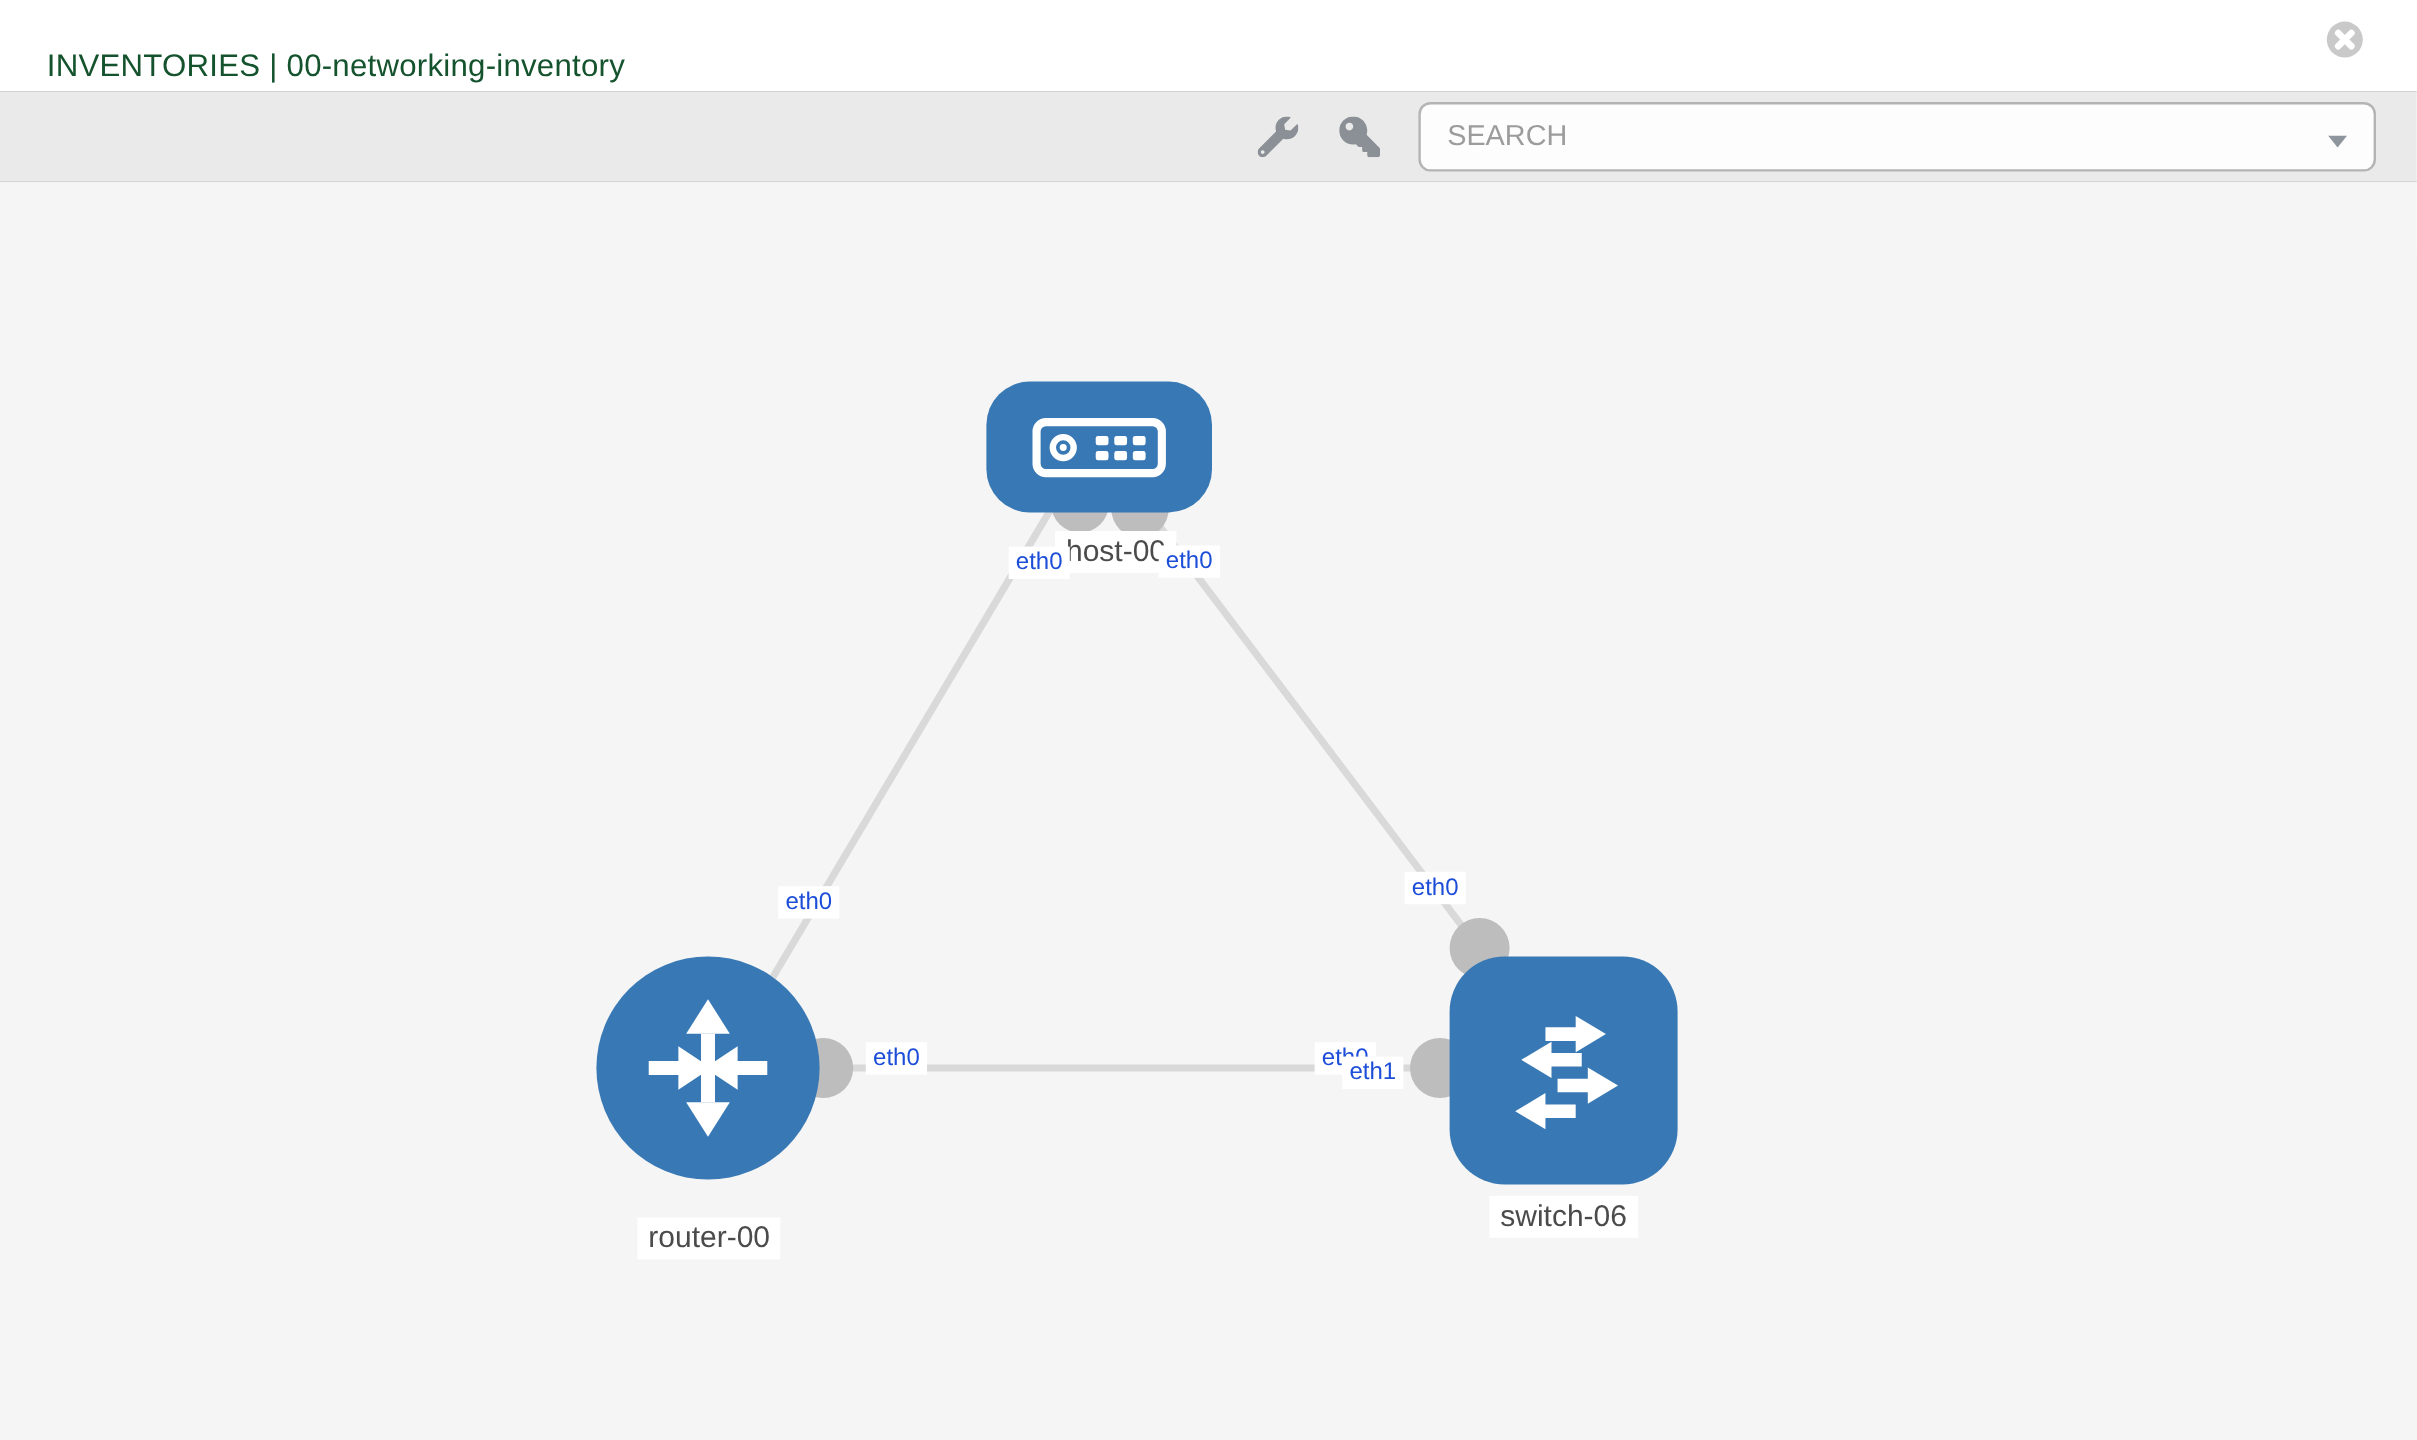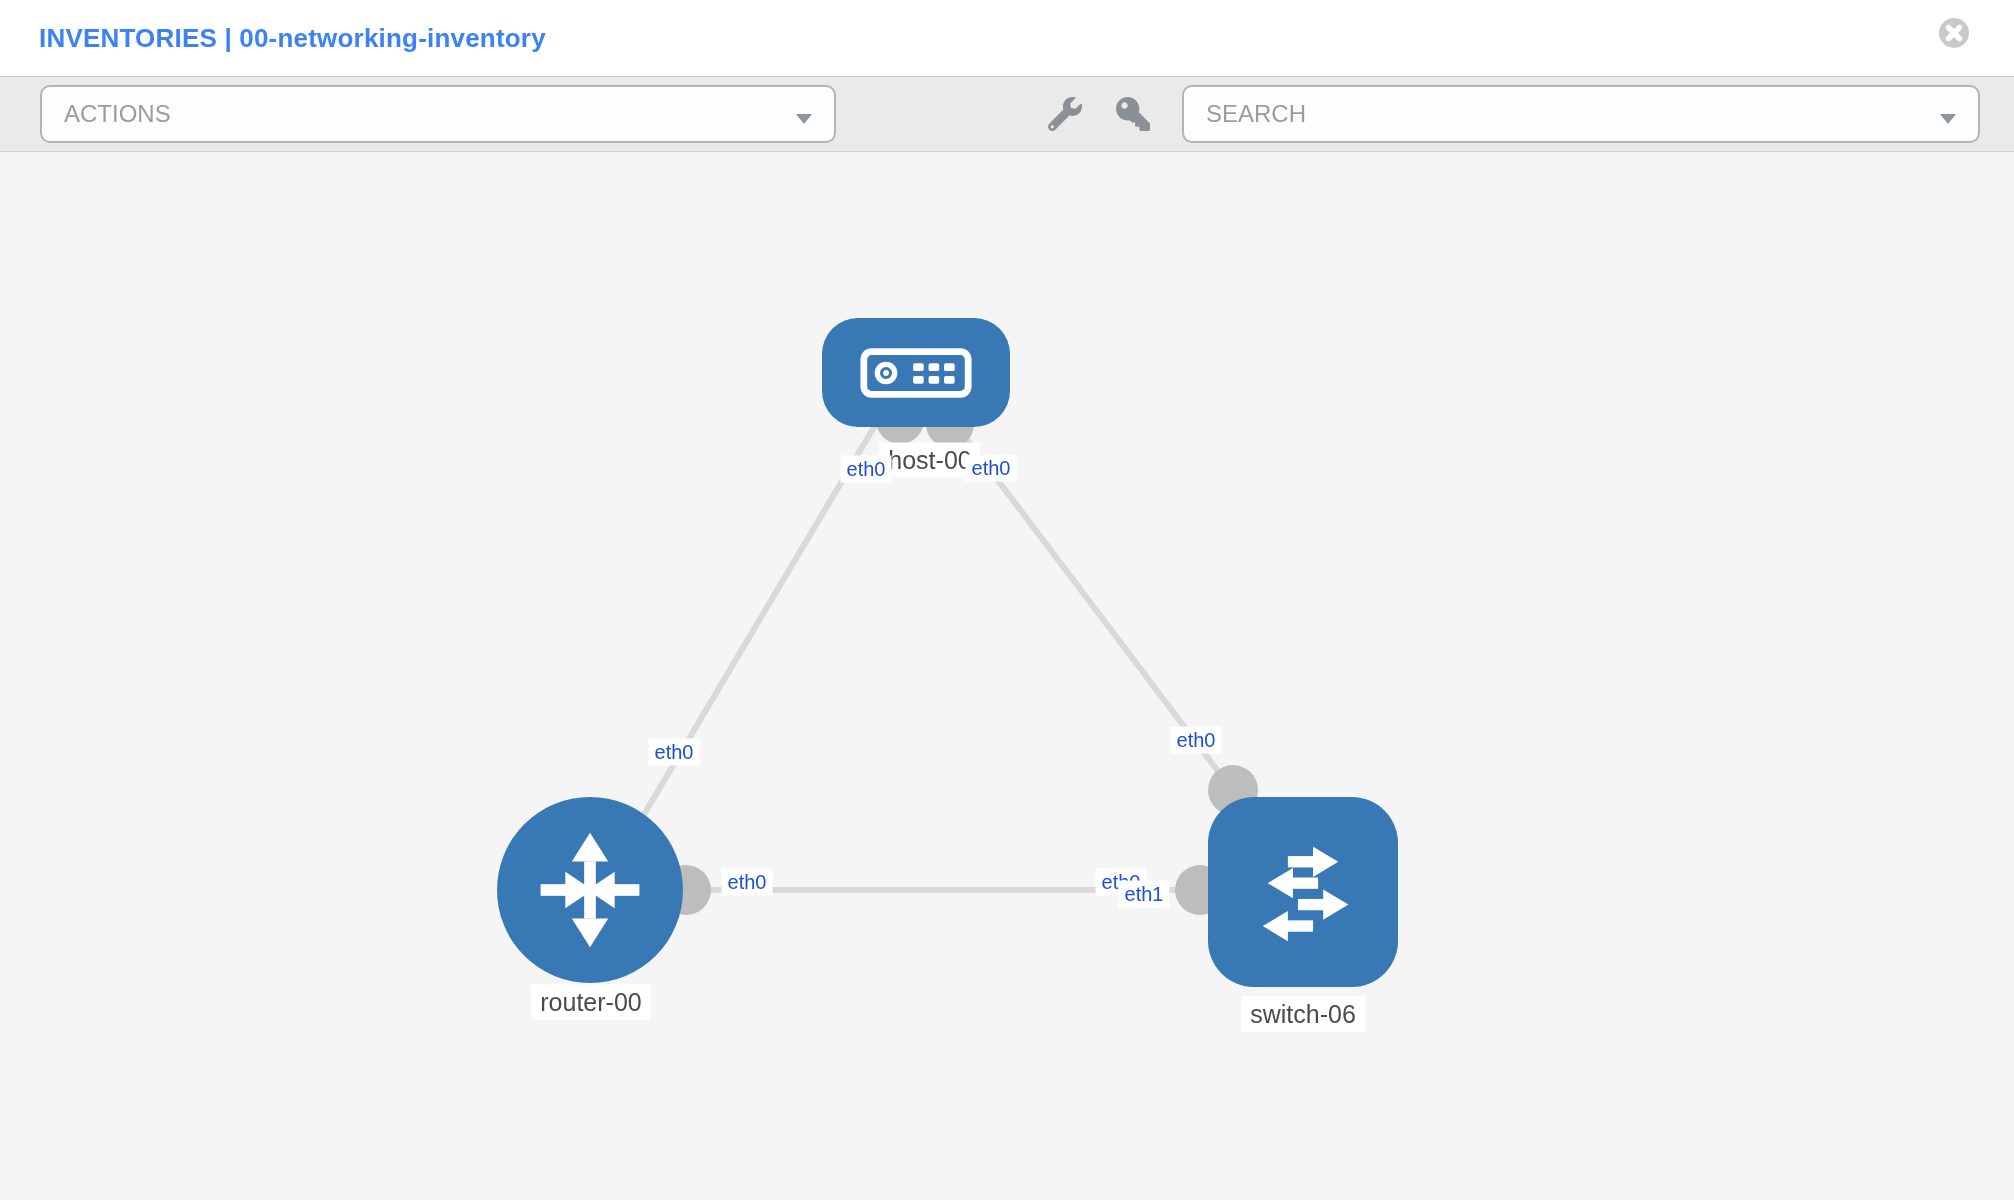--- a/index.html
+++ b/index.html
@@ -3,22 +3,22 @@
 <meta charset="utf-8">
 <style>
   * { margin:0; padding:0; box-sizing:border-box; }
   html,body { width:2014px; height:1200px; overflow:hidden;
     font-family:"Liberation Sans", sans-serif; background:#ffffff; }
   .app { position:relative; width:2014px; height:1200px; }
 
   
   .header { position:absolute; left:0; top:0; width:2014px; height:77px;
     background:#ffffff; border-bottom:1px solid #c6c6c6; }
-  .page-title { position:absolute; left:39px; top:0; height:76px; line-height:76px;
-    font-size:26px; font-weight:bold; color:#3b82f6; letter-spacing:0.2px; }
+  .page-title { position:absolute; left:39px; top:16px; height:76px; line-height:76px;
+    font-size:26px; font-weight:normal; color:#14532d; letter-spacing:0.2px; }
   .close-btn { position:absolute; left:1938px; top:17px; width:32px; height:32px;
     cursor:pointer; }
 
   
   .toolbar { position:absolute; left:0; top:77px; width:2014px; height:75px;
     background:#eaeaea; border-bottom:1px solid #d2d2d2; }
   .dropdown { position:absolute; top:8px; height:58px; background:#fdfdfd;
     border:2px solid #b4b4b4; border-radius:10px; cursor:pointer; }
   .dropdown .dd-label { position:absolute; left:22px; top:0; height:54px;
     line-height:54px; font-size:24px; color:#9c9c9c; }
@@ -54,28 +54,20 @@
     <div class="page-title">INVENTORIES | 00-networking-inventory</div>
     <div class="close-btn">
       <svg width="32" height="32" viewBox="0 0 32 32">
         <circle cx="16" cy="16" r="15" fill="#c9c9c9"></circle>
         <path d="M10.5 10.5 L21.5 21.5 M21.5 10.5 L10.5 21.5" stroke="#ffffff" stroke-width="5.5" stroke-linecap="round"></path>
       </svg>
     </div>
   </div>
 
   <div class="toolbar">
-    <div class="dropdown dd-actions">
-      <span class="dd-label">ACTIONS</span>
-      <span class="dd-caret">
-        <svg width="16" height="10" viewBox="0 0 16 10">
-            <polygon points="0,0 16,0 8,10" fill="#8e959c"></polygon>
-          </svg>
-      </span>
-    </div>
 
     <div class="tool-btn btn-wrench">
       <svg width="34" height="34" viewBox="0 0 512 512">
         <path fill="#8a9096" d="M507.73 109.1c-2.24-9.03-13.54-12.09-20.12-5.51l-74.36 74.36-67.88-11.31-11.31-67.88 74.36-74.36c6.62-6.62 3.43-17.9-5.66-20.16-47.38-11.74-99.55.91-136.58 37.93-39.64 39.64-50.55 97.1-34.05 147.2L18.74 402.76c-24.99 24.99-24.99 65.51 0 90.5 24.99 24.99 65.51 24.99 90.5 0l213.21-213.21c50.12 16.71 107.47 5.68 147.37-34.22 37.07-37.07 49.7-89.32 37.91-136.73zM64 472c-13.25 0-24-10.75-24-24 0-13.26 10.75-24 24-24s24 10.74 24 24c0 13.25-10.75 24-24 24z"></path>
       </svg>
     </div>
 
     <div class="tool-btn btn-key">
       <svg width="34" height="34" viewBox="0 0 512 512">
         <g transform="scale(-1,1) translate(-512,0)">
@@ -147,21 +139,21 @@
           <polygon points="22,43 42,31 42,55" stroke="none"></polygon>
           <path d="M46 60 H70" fill="none"></path>
           <polygon points="86,60 66,48 66,72" stroke="none"></polygon>
           <path d="M58 77 H34" fill="none"></path>
           <polygon points="18,77 38,65 38,89" stroke="none"></polygon>
         </g>
       </svg>
     </div>
 
     <div class="chip node-label" style="left:930px; top:308px;">host-00</div>
-    <div class="chip node-label" style="left:591px; top:850px;">router-00</div>
+    <div class="chip node-label" style="left:591px; top:880px;">router-00</div>
     <div class="chip node-label" style="left:1303px; top:862px;">switch-06</div>
 
     <div class="chip if-label" style="left:866px; top:317px;">eth0</div>
     <div class="chip if-label" style="left:674px; top:600px;">eth0</div>
     <div class="chip if-label" style="left:991px; top:316px;">eth0</div>
     <div class="chip if-label" style="left:1196px; top:588px;">eth0</div>
     <div class="chip if-label" style="left:747px; top:730px;">eth0</div>
     <div class="chip if-label" style="left:1121px; top:730px;">eth0</div>
     <div class="chip if-label" style="left:1144px; top:742px;">eth1</div>
 

